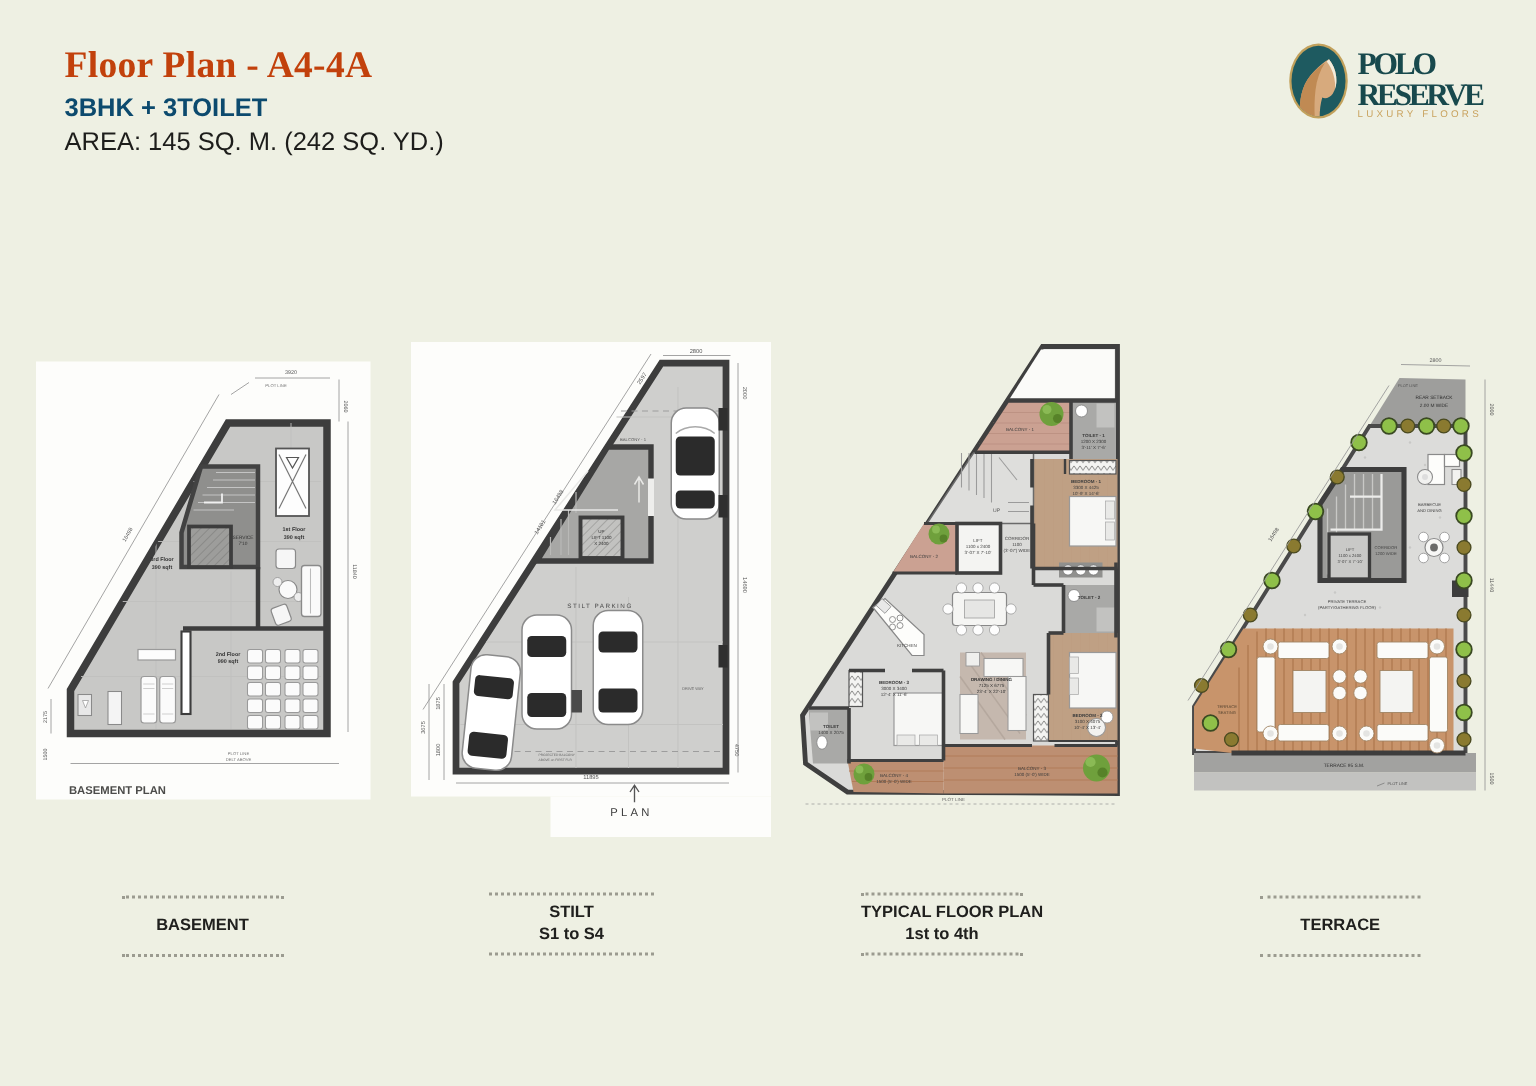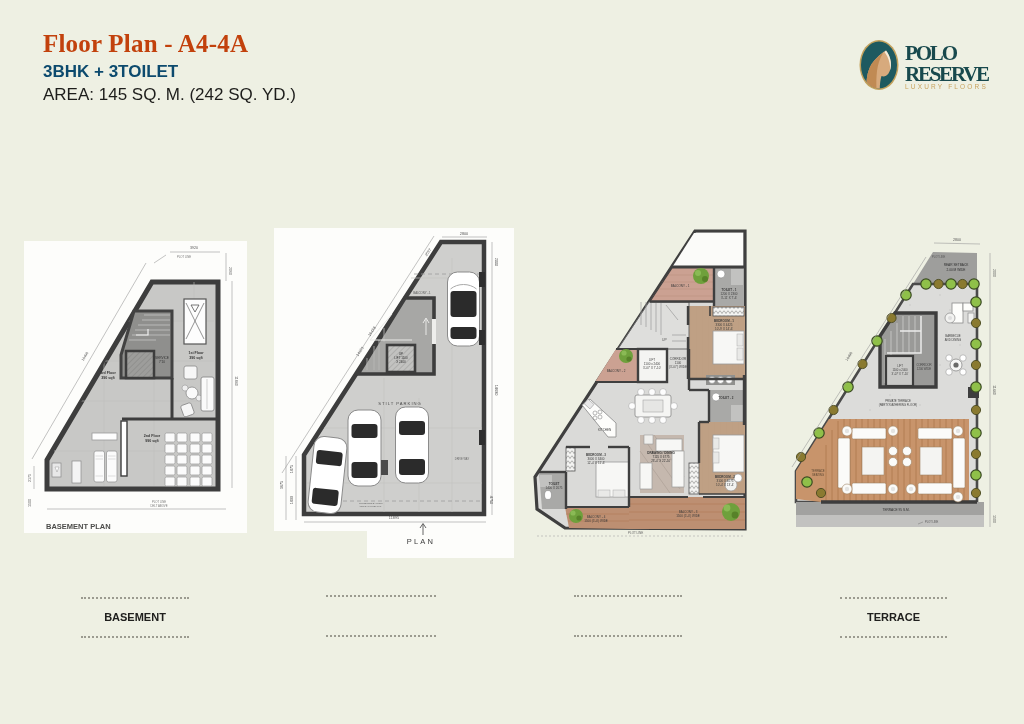--- a/index.html
+++ b/index.html
@@ -16,21 +16,21 @@
 </style>
 </head>
 <body>
 
   <div class="abs" style="left:43px;top:30px;font-family:'Liberation Serif',serif;font-weight:bold;font-size:25px;color:#c2410c;letter-spacing:0.2px;">Floor Plan - A4-4A</div>
 
   <div class="abs" style="left:43px;top:62px;font-weight:bold;font-size:17px;color:#0c4a6e;">3BHK + 3TOILET</div>
 
   <div class="abs" style="left:43px;top:85px;font-size:17px;color:#1d1d1b;">AREA: 145 SQ. M. (242 SQ. YD.)</div>
 
-  <div class="abs" style="left:855px;top:36px;width:140px;height:60px;">
+  <div class="abs" style="left:855px;top:25px;width:140px;height:60px;">
     <svg width="140" height="60" viewBox="0 0 140 60">
 
       <ellipse cx="24" cy="29" rx="19.5" ry="25" fill="#c2a15c"></ellipse>
       <ellipse cx="24" cy="29" rx="18" ry="23.5" fill="#1e5a60"></ellipse>
 
       <clipPath id="oclip">
         <ellipse cx="24" cy="29" rx="18" ry="23.5"></ellipse>
       </clipPath>
       <g clip-path="url(#oclip)">
         <path d="M11.5 53 C11 42 13 32 18.5 25.5 C23 20 28 16 31 14.5 C33.5 17.5 35.3 21.5 35.8 26 C36.3 30.5 35.5 34.5 33.5 37.5 C31.5 40.3 28.5 41 26.5 40 C25.3 44 24.8 48.5 24.8 53 Z" fill="#d7aa7d"></path>
@@ -725,25 +725,27 @@
   </div>
 
   <div class="lbl lbl1" style="left:81px;top:597px;width:108px;">
     <div class="dots" style="top:0;"></div>
     <div>BASEMENT</div>
     <div class="dots" style="bottom:0;"></div>
   </div>
 
   <div class="lbl lbl2" style="left:326px;top:595px;width:110px;">
     <div class="dots" style="top:0;"></div>
+    <div>STILT<br>S1 to S4</div>
     <div class="dots" style="bottom:0;"></div>
   </div>
 
   <div class="lbl lbl2" style="left:574px;top:595px;width:108px;">
     <div class="dots" style="top:0;"></div>
+    <div>TYPICAL FLOOR PLAN<br>1st to 4th</div>
     <div class="dots" style="bottom:0;"></div>
   </div>
 
   <div class="lbl lbl1" style="left:840px;top:597px;width:107px;">
     <div class="dots" style="top:0;"></div>
     <div>TERRACE</div>
     <div class="dots" style="bottom:0;"></div>
   </div>
 
 </body></html>

